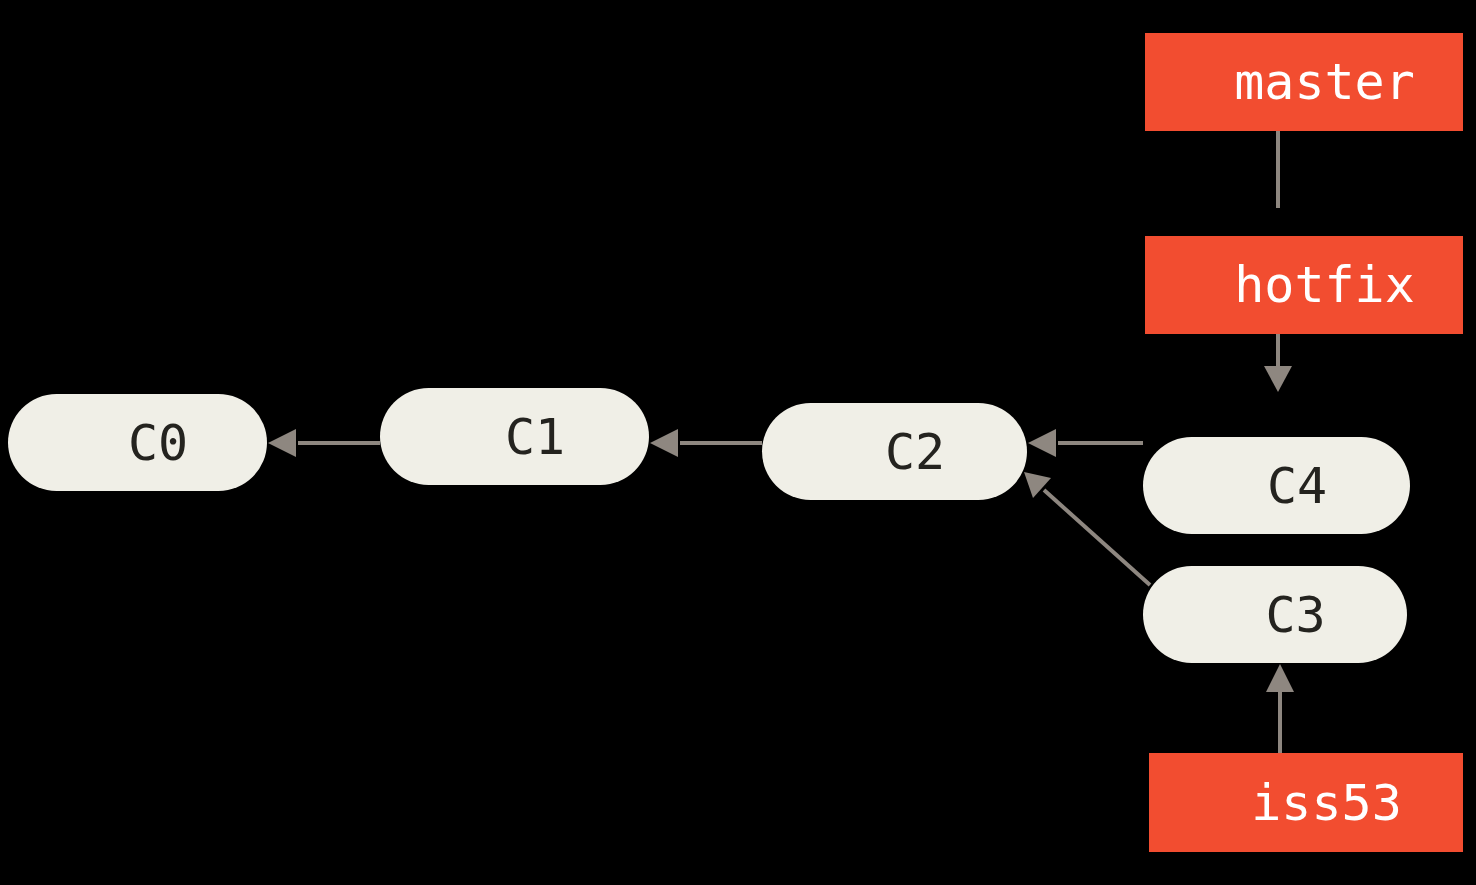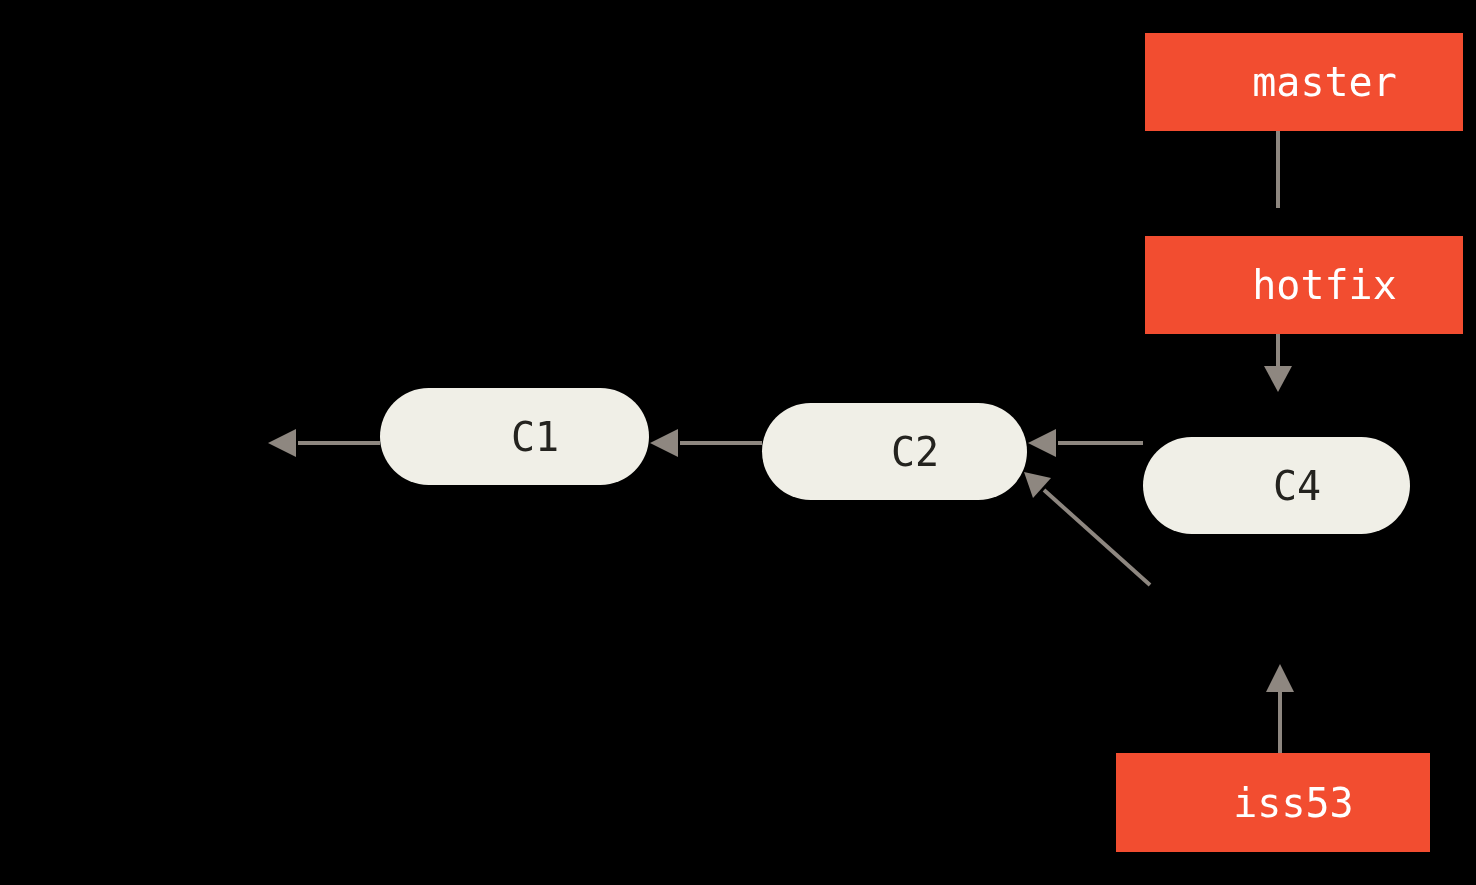--- a/index.html
+++ b/index.html
@@ -33,21 +33,21 @@
   }
   .connectors polygon {
     fill: var(--connector);
     stroke: none;
   }
   .node {
     position: absolute;
     display: flex;
     align-items: center;
     justify-content: center;
-    font-size: 40px;
+    font-size: 50px;
     padding-left: 41px;
   }
   .commit {
     background: var(--commit-pill);
     color: var(--commit-text);
     height: 97px;
     border-radius: 48.5px;
   }
   .branch {
     background: var(--branch-box);
@@ -90,33 +90,39 @@
       <line x1="1278" y1="306" x2="1278" y2="368"></line>
       <polygon points="1278,392 1264,366 1292,366"></polygon>
     </g>
 
     <g>
       <line x1="1280" y1="753" x2="1280" y2="690"></line>
       <polygon points="1280,664 1266,692 1294,692"></polygon>
     </g>
   </svg>
 
+  <div class="node commit" style="left:8px;    top:394px; width:259px;">
+    <span>C0</span>
+  </div>
   <div class="node commit" style="left:380px;  top:388px; width:269px;">
     <span>C1</span>
   </div>
   <div class="node commit" style="left:762px;  top:394px; width:265px;margin-top:9px;">
     <span>C2</span>
   </div>
   <div class="node commit" style="left:1143px; top:393px; width:267px;margin-top:44px;">
     <span>C4</span>
   </div>
+  <div class="node commit" style="left:1143px; top:566px; width:264px;">
+    <span>C3</span>
+  </div>
 
   <div class="node branch" style="left:1145px; top:33px;  width:318px;">
     <span>master</span>
   </div>
   <div class="node branch" style="left:1145px; top:208px; width:318px;margin-top:28px;">
     <span>hotfix</span>
   </div>
-  <div class="node branch" style="left:1116px; top:753px; width:314px; height:99px;">
+  <div class="node branch" style="left:1149px; top:753px; width:314px; height:99px;">
     <span>iss53</span>
   </div>
 
 </div>
 
 </body></html>

